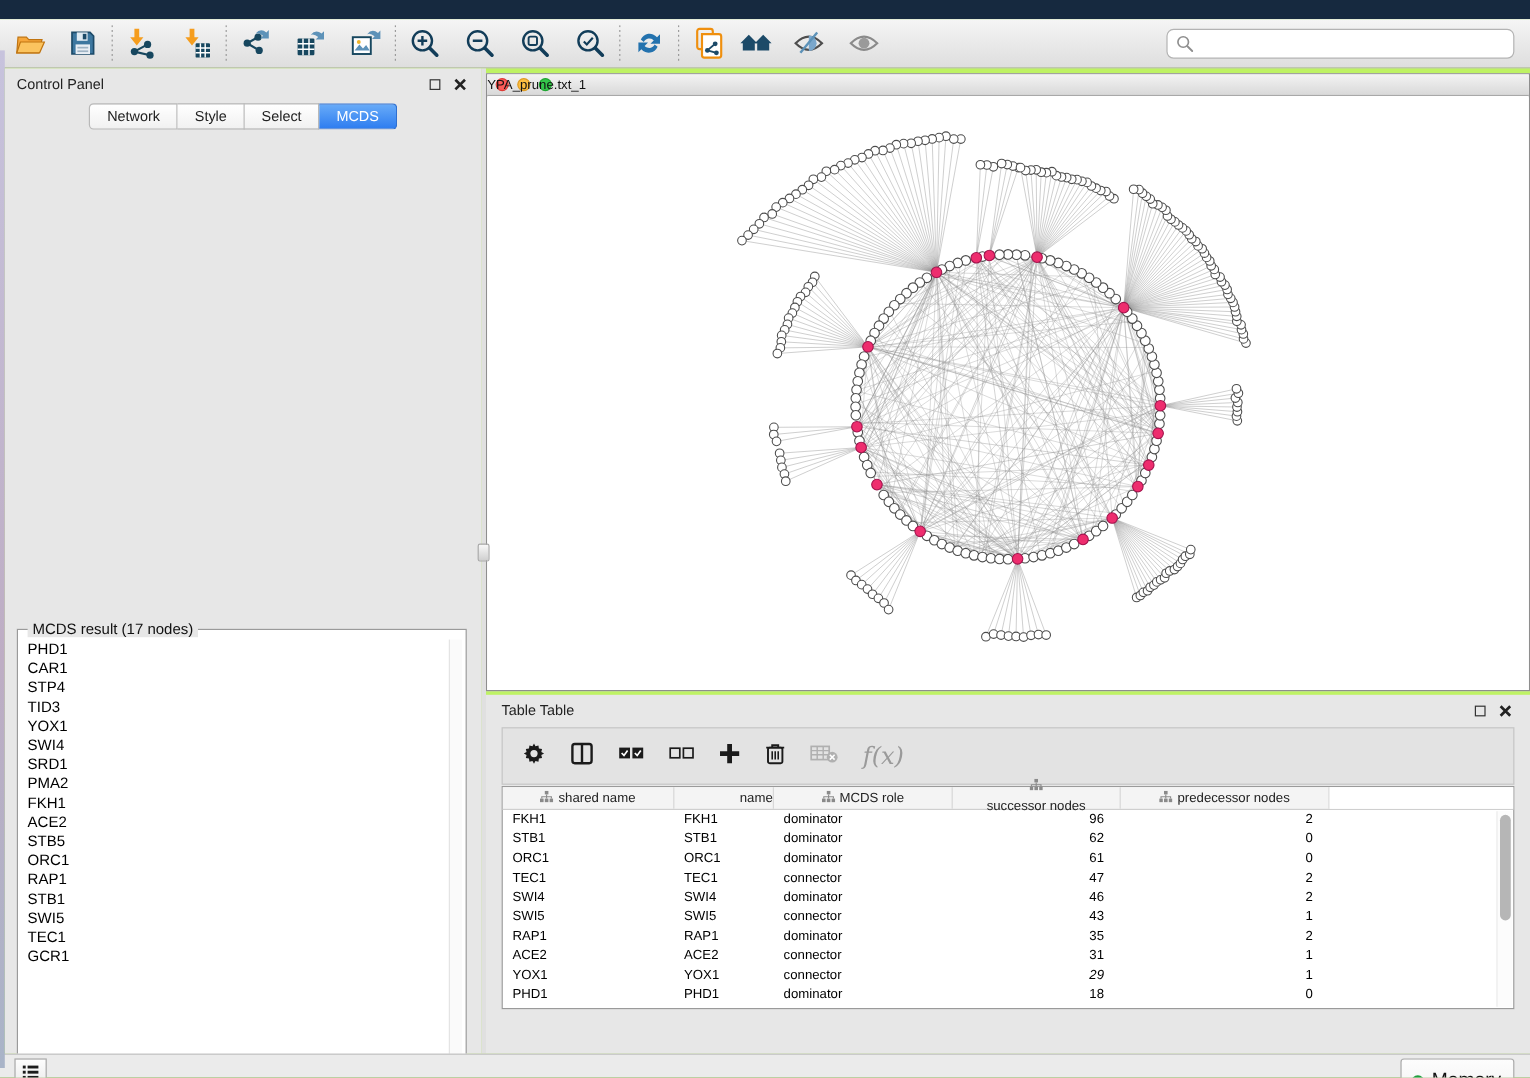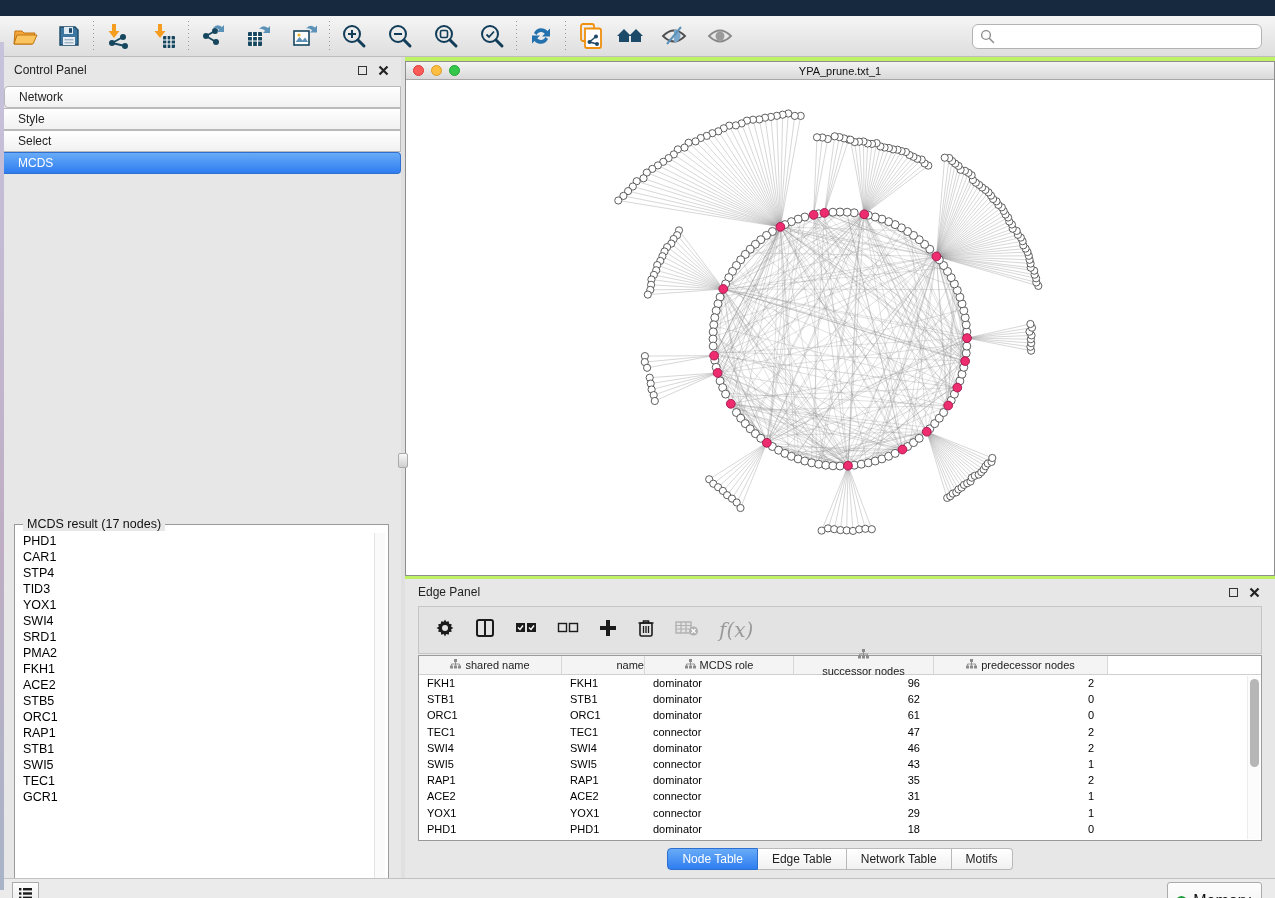--- a/index.html
+++ b/index.html
@@ -23,21 +23,21 @@
     background:#fff; border:1px solid #b3b3b3; border-radius:6px;
     display:flex; align-items:center; padding-left:7px; }
 
   
   .control-panel { position:absolute; left:4px; top:41px; width:397px; height:821px; background:#e7e7e7; }
   .panel-titlebar { height:26px; display:flex; align-items:center; padding:0 10px; font-size:12px; color:#222; }
   .panel-title { flex:1; }
   .win-btn { width:15px; height:15px; display:flex; align-items:center; justify-content:center; margin-left:6px; }
   .float-glyph { width:9px; height:9px; border:1.5px solid #333; }
 
-  .cp-tabs { display:flex; justify-content:center; margin-top:3px;flex-direction:column; }
+  .cp-tabs { display:flex; justify-content:center; margin-top:3px; }
   .seg { height:22px; padding:0 14px; background:linear-gradient(#fff,#f1f1f1);
     border:1px solid #b9b9b9; border-left:none; font-size:12px; color:#222;
     display:flex; align-items:center; }
   .seg:first-child { border-left:1px solid #b9b9b9; border-radius:4px 0 0 4px; }
   .seg:last-child { border-radius:0 4px 4px 0; }
   .seg.selected { background:linear-gradient(#68abf8,#2e7df0); color:#fff; border-color:#2e6fd0; }
 
   .cp-body { position:absolute; left:8px; top:53px; width:381px; height:404px;
     background:#ececec; border:1px solid #c2c2c2; border-radius:5px; }
   .opt-label { text-align:center; margin-top:22px; font-size:13px; color:#111; }
@@ -61,21 +61,21 @@
   .mcds-item { height:16px; line-height:16px; padding-left:7px; }
   .mcds-scroll { position:absolute; right:3px; top:8px; width:11px; bottom:2px; background:#fafafa;
     border-left:1px solid #e4e4e4; }
 
   
   .network-window { position:absolute; left:405px; top:45px; width:870px; height:515px;
     background:#fff; border:1px solid #8e8e8e; }
   .net-titlebar { height:18px; background:linear-gradient(#f3f3f3,#d9d9d9);
     border-bottom:1px solid #a8a8a8; display:flex; align-items:center; position:relative; }
   .traffic { width:11px; height:11px; border-radius:50%; margin-left:7px; }
-  .net-title { position:absolute; left:0; right:0; text-align:center; font-size:11px; color:#111; }
+  .net-title { position:absolute; left:0; right:0; font-size:11px; color:#111; }
   .net-canvas { position:absolute; left:0; top:19px; right:0; bottom:0; background:#fff; }
 
   .splitter-v { position:absolute; left:401px; top:41px; width:4px; height:821px; background:#e0e0e0; }
   .splitter-grip { position:absolute; left:398px; top:437px; width:10px; height:15px;
     background:linear-gradient(#f8f8f8,#cfcfcf); border:1px solid #aaa; border-radius:2px; z-index:5; }
 
   
   .table-panel { position:absolute; left:405px; top:563px; width:870px; height:299px; background:#e7e7e7; }
   .tp-toolbar { position:absolute; left:13px; top:27px; width:844px; height:48px;
     background:#e3e3e3; border:1px solid #c6c6c6; display:flex; align-items:center; gap:20px; padding-left:16px;text-align:right; }
@@ -1085,21 +1085,21 @@
             <circle cx="311.6" cy="291.9" r="4.4" fill="#ee2d6e" stroke="#a3134d" stroke-width="0.9"></circle>
             <circle cx="308.1" cy="274.6" r="4.4" fill="#ee2d6e" stroke="#a3134d" stroke-width="0.9"></circle>
             <circle cx="317.3" cy="208.0" r="4.4" fill="#ee2d6e" stroke="#a3134d" stroke-width="0.9"></circle>
           </g>
       </svg>
     </div>
   </div>
 
   <div class="table-panel">
     <div class="panel-titlebar" style="padding:0 13px;">
-      <span class="panel-title">Edge Panel</span>
+      <span class="panel-title">Table Table</span>
       <span class="win-btn">
           <span class="float-glyph"></span>
         </span>
       <span class="win-btn">
         <svg width="11" height="11" viewBox="0 0 11 11">
             <path d="M1.5 1.5 L9.5 9.5 M9.5 1.5 L1.5 9.5" stroke="#222" stroke-width="2.2"></path>
           </svg>
       </span>
     </div>
 
@@ -1265,42 +1265,36 @@
             <div class="td" style="width: 143px; text-align: left; padding: 0px 0px 0px 8px;">ACE2</div>
             <div class="td" style="width: 83px; text-align: left; padding: 0px 0px 0px 8px;">ACE2</div>
             <div class="td" style="width: 149px; text-align: left; padding: 0px 0px 0px 8px;">connector</div>
             <div class="td" style="width: 140px; text-align: right; padding: 0px 14px 0px 0px;">31</div>
             <div class="td" style="width: 174px; text-align: right; padding: 0px 14px 0px 0px;">1</div>
           </div>
           <div class="tr">
             <div class="td" style="width: 143px; text-align: left; padding: 0px 0px 0px 8px;">YOX1</div>
             <div class="td" style="width: 83px; text-align: left; padding: 0px 0px 0px 8px;">YOX1</div>
             <div class="td" style="width: 149px; text-align: left; padding: 0px 0px 0px 8px;">connector</div>
-            <div class="td" style="width: 140px; text-align: right; padding: 0px 14px 0px 0px;">29</div>
+            <div class="td" style="width: 140px; text-align: right; padding: 0px 14px 0px 0px; font-style: italic;">29</div>
             <div class="td" style="width: 174px; text-align: right; padding: 0px 14px 0px 0px;">1</div>
           </div>
           <div class="tr">
             <div class="td" style="width: 143px; text-align: left; padding: 0px 0px 0px 8px;">PHD1</div>
             <div class="td" style="width: 83px; text-align: left; padding: 0px 0px 0px 8px;">PHD1</div>
             <div class="td" style="width: 149px; text-align: left; padding: 0px 0px 0px 8px;">dominator</div>
             <div class="td" style="width: 140px; text-align: right; padding: 0px 14px 0px 0px;">18</div>
             <div class="td" style="width: 174px; text-align: right; padding: 0px 14px 0px 0px;">0</div>
           </div>
         </div>
       <div class="tbl-scroll">
           <div class="tbl-thumb"></div>
         </div>
     </div>
 
-    <div class="tp-tabs">
-      <div class="seg selected">Node Table</div>
-      <div class="seg">Edge Table</div>
-      <div class="seg">Network Table</div>
-      <div class="seg">Motifs</div>
-    </div>
   </div>
 
   <div class="statusbar">
     <div class="list-btn">
       <svg width="15" height="13" viewBox="0 0 15 13">
           <g fill="#1b1b1b">
             <rect x="1" y="1" width="2.4" height="2.4"></rect>
             <rect x="5" y="1" width="9" height="2.4"></rect>
             <rect x="1" y="5.3" width="2.4" height="2.4"></rect>
             <rect x="5" y="5.3" width="9" height="2.4"></rect>

